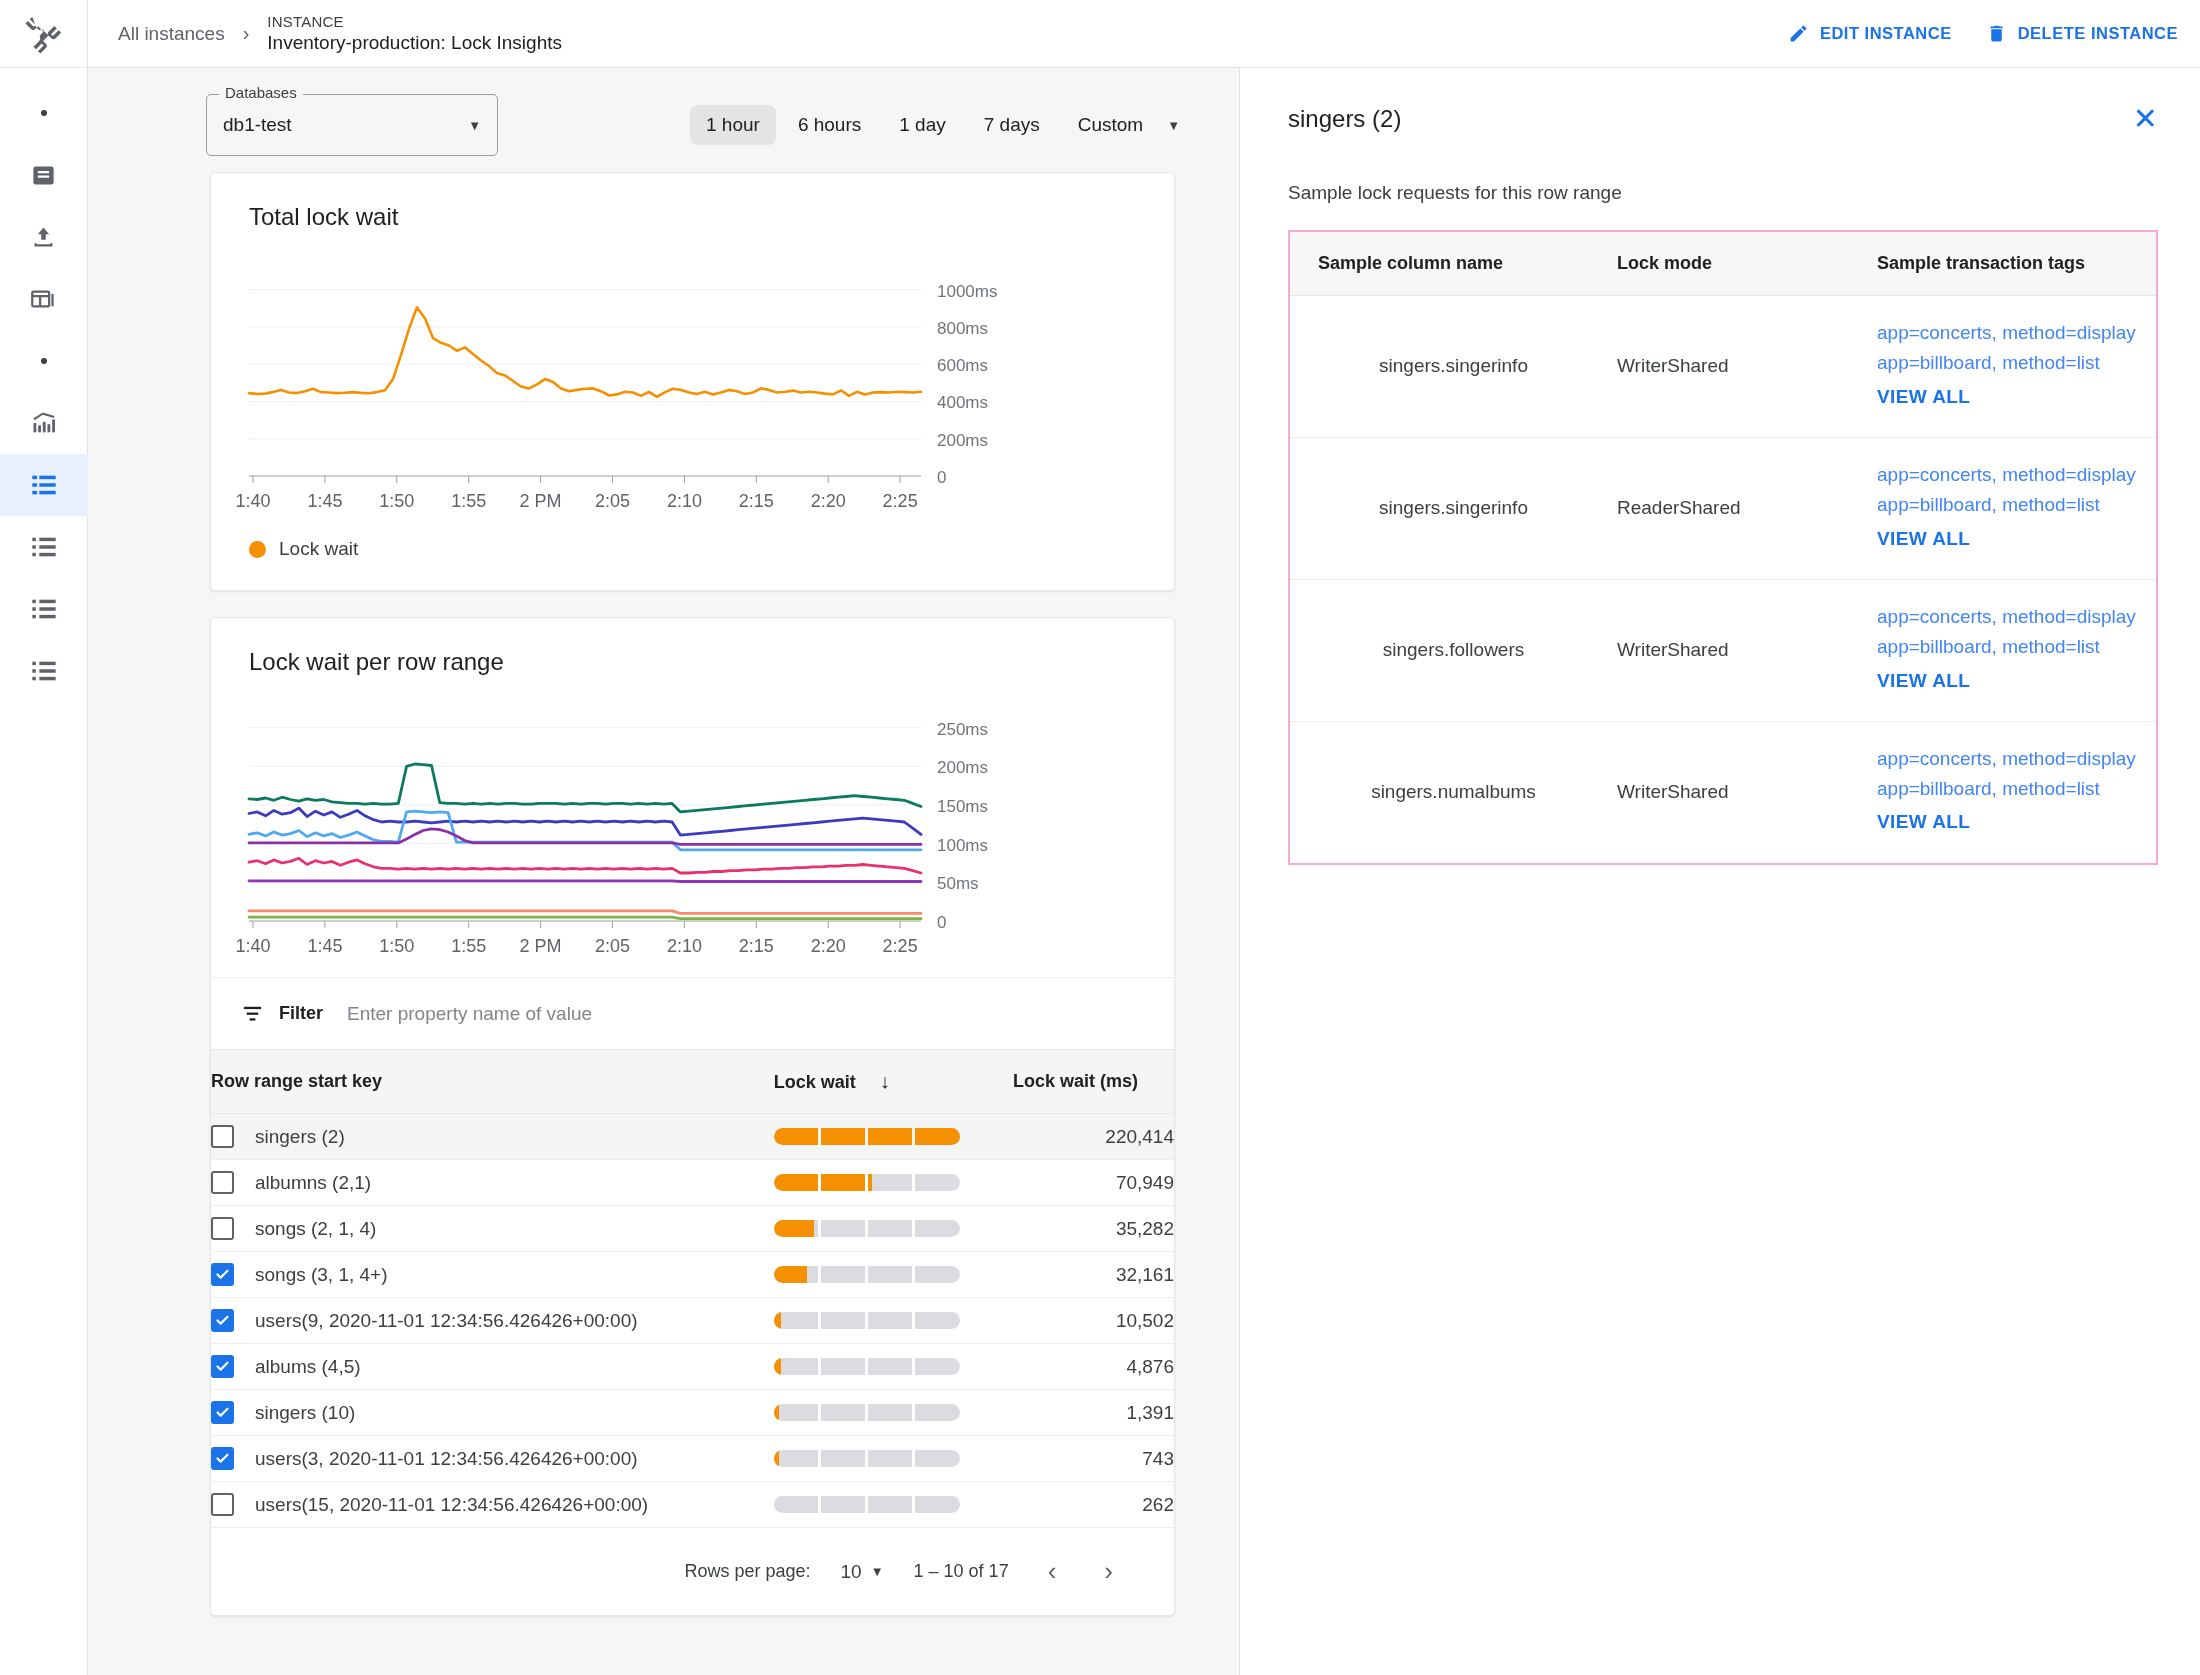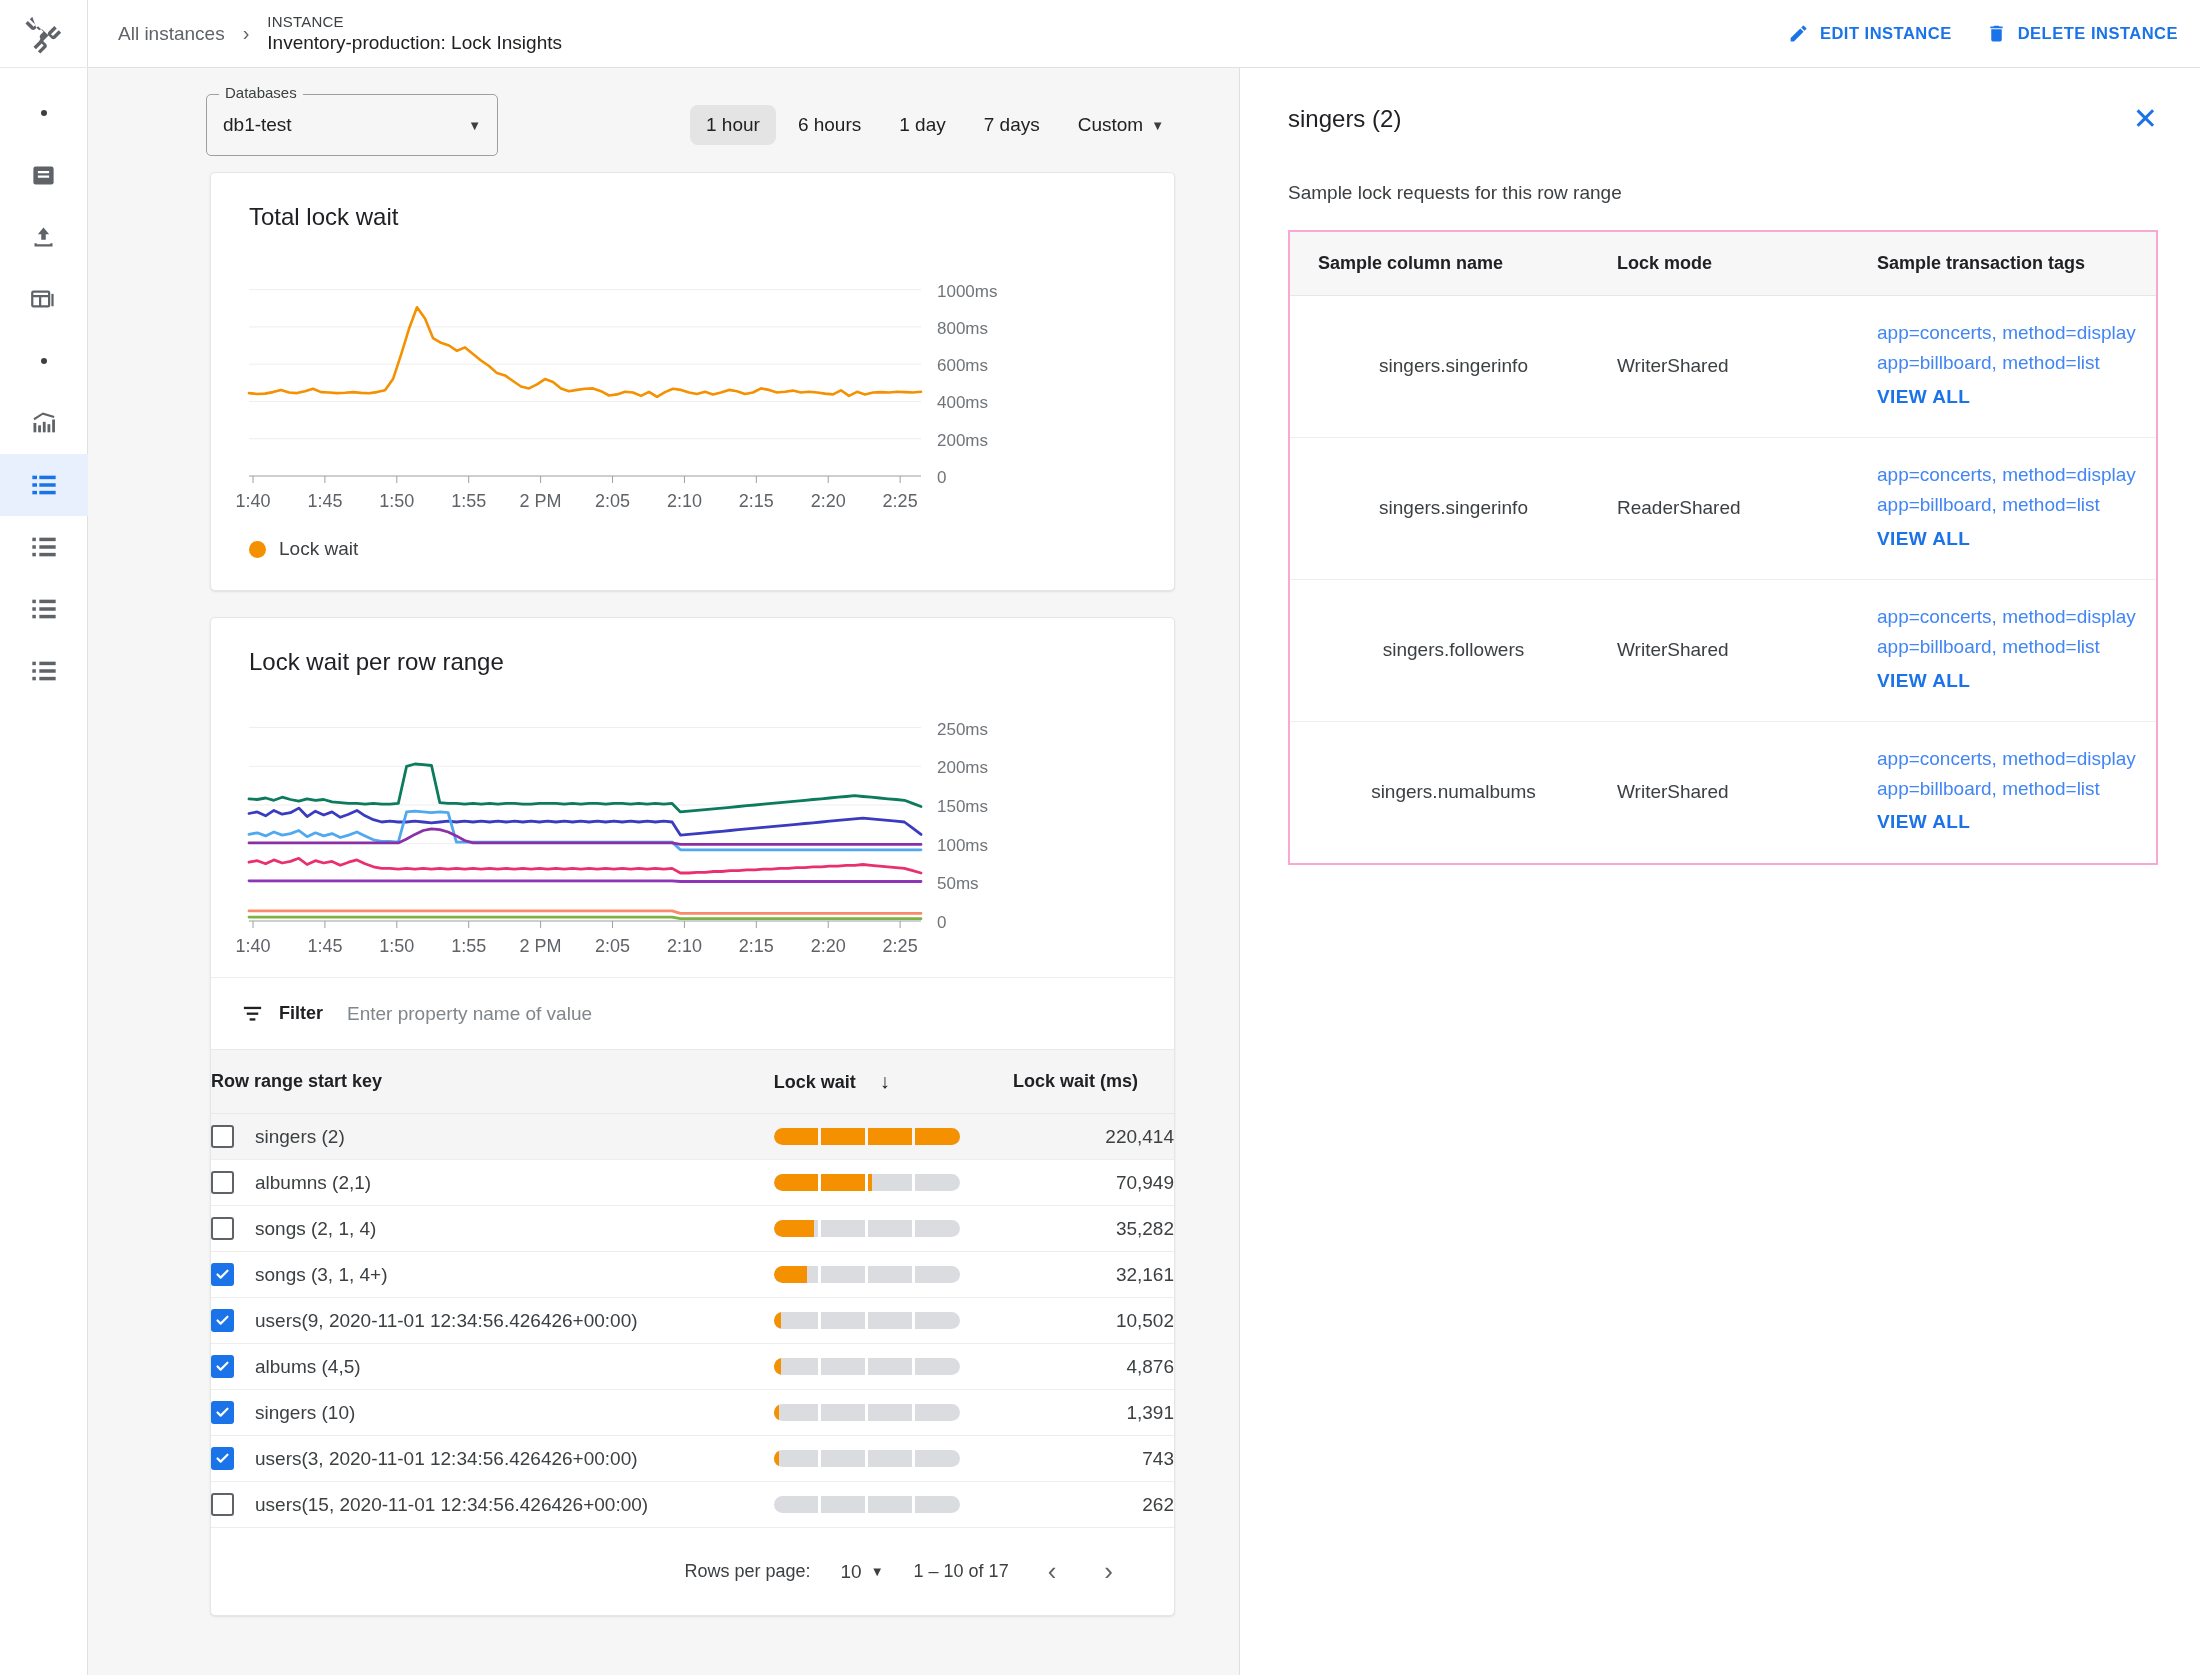--- a/index.html
+++ b/index.html
@@ -79,21 +79,21 @@
   }
   .select-value { font-size: 19px; color: #202124; }
   .caret { margin-left: auto; font-size: 13px; color: #3c4043; }
 
   .ranges { display: flex; align-items: center; margin-left: 192px; gap: 6px; }
   .range-btn {
     font-size: 19px; color: #202124; padding: 9px 16px;
     border-radius: 8px; cursor: pointer; white-space: nowrap;
   }
   .range-btn.active { background: #e4e4e4; }
-  .range-btn.custom { display: flex; align-items: center; gap: 8px; }
+  .range-btn.custom { display: flex; align-items: center; gap: 24px; }
 
   
   .cards { padding: 0 64px 0 122px; overflow: hidden; }
   .card {
     background: #fff; border: 1px solid #e6e6e6; border-radius: 5px;
     box-shadow: 0 1px 2px rgba(60,64,67,.12);
     margin-bottom: 26px;
   }
   .card-title { font-size: 24px; color: #202124; padding: 30px 0 0 38px; }
 

